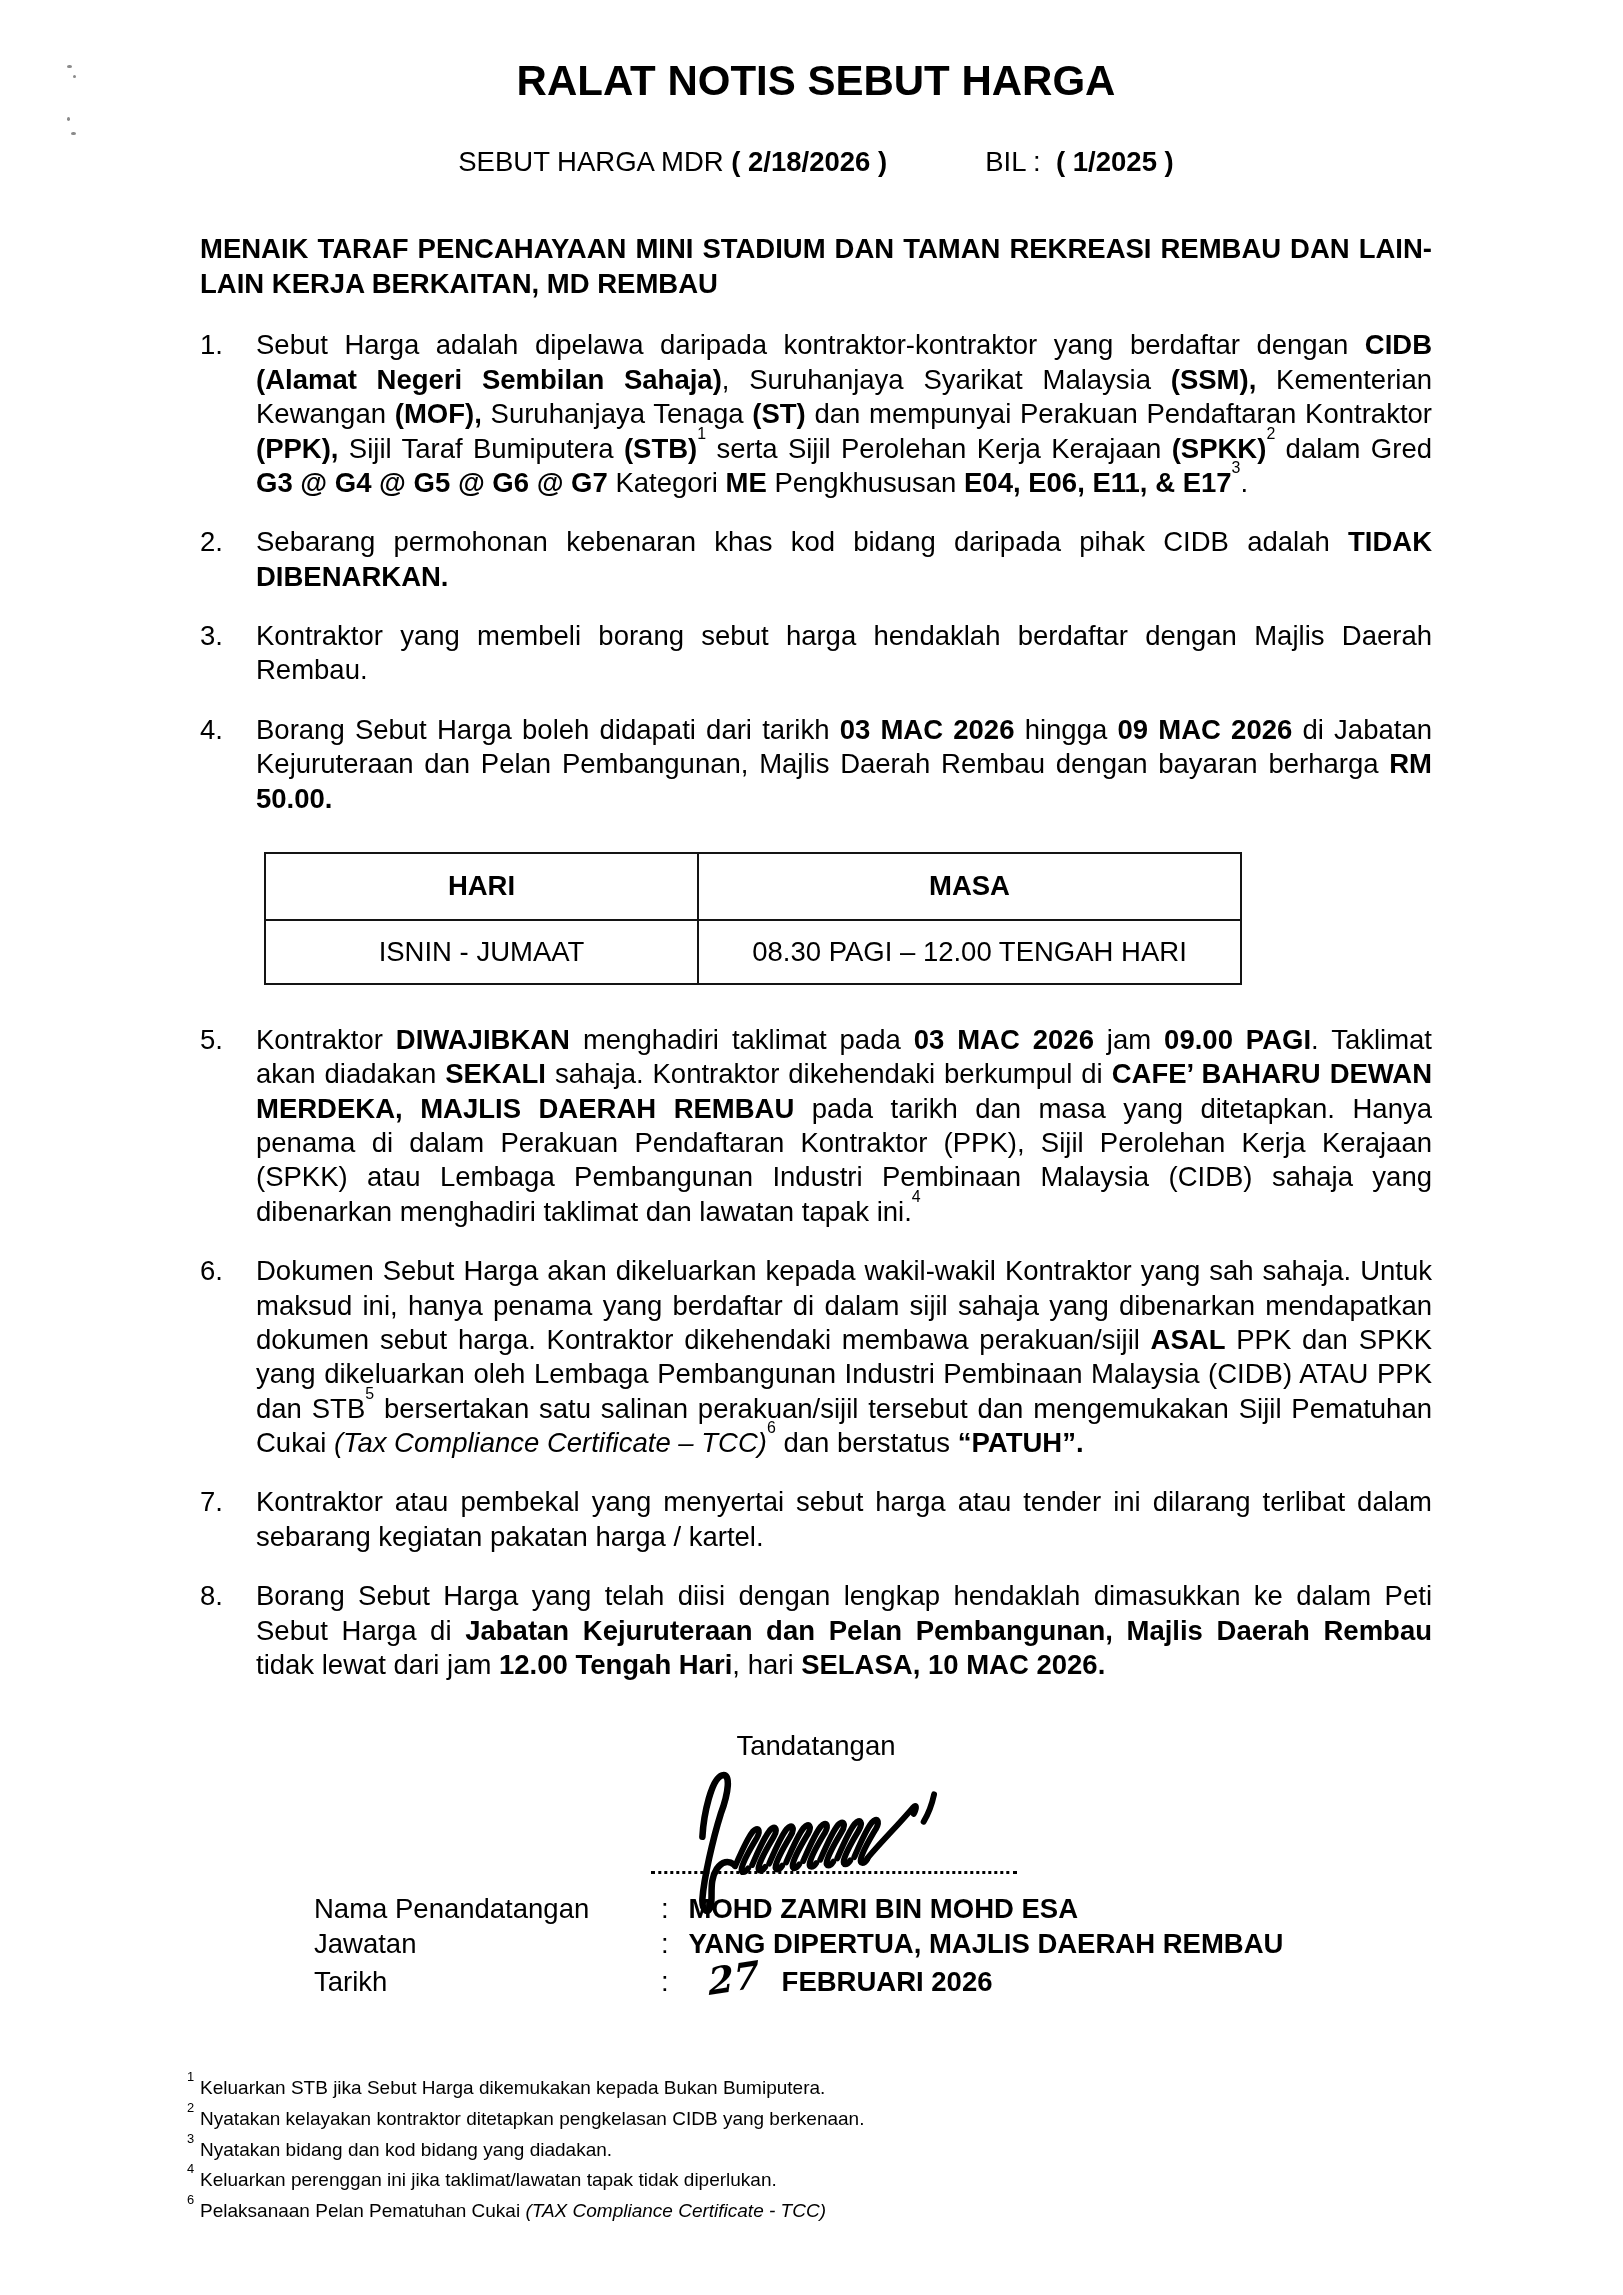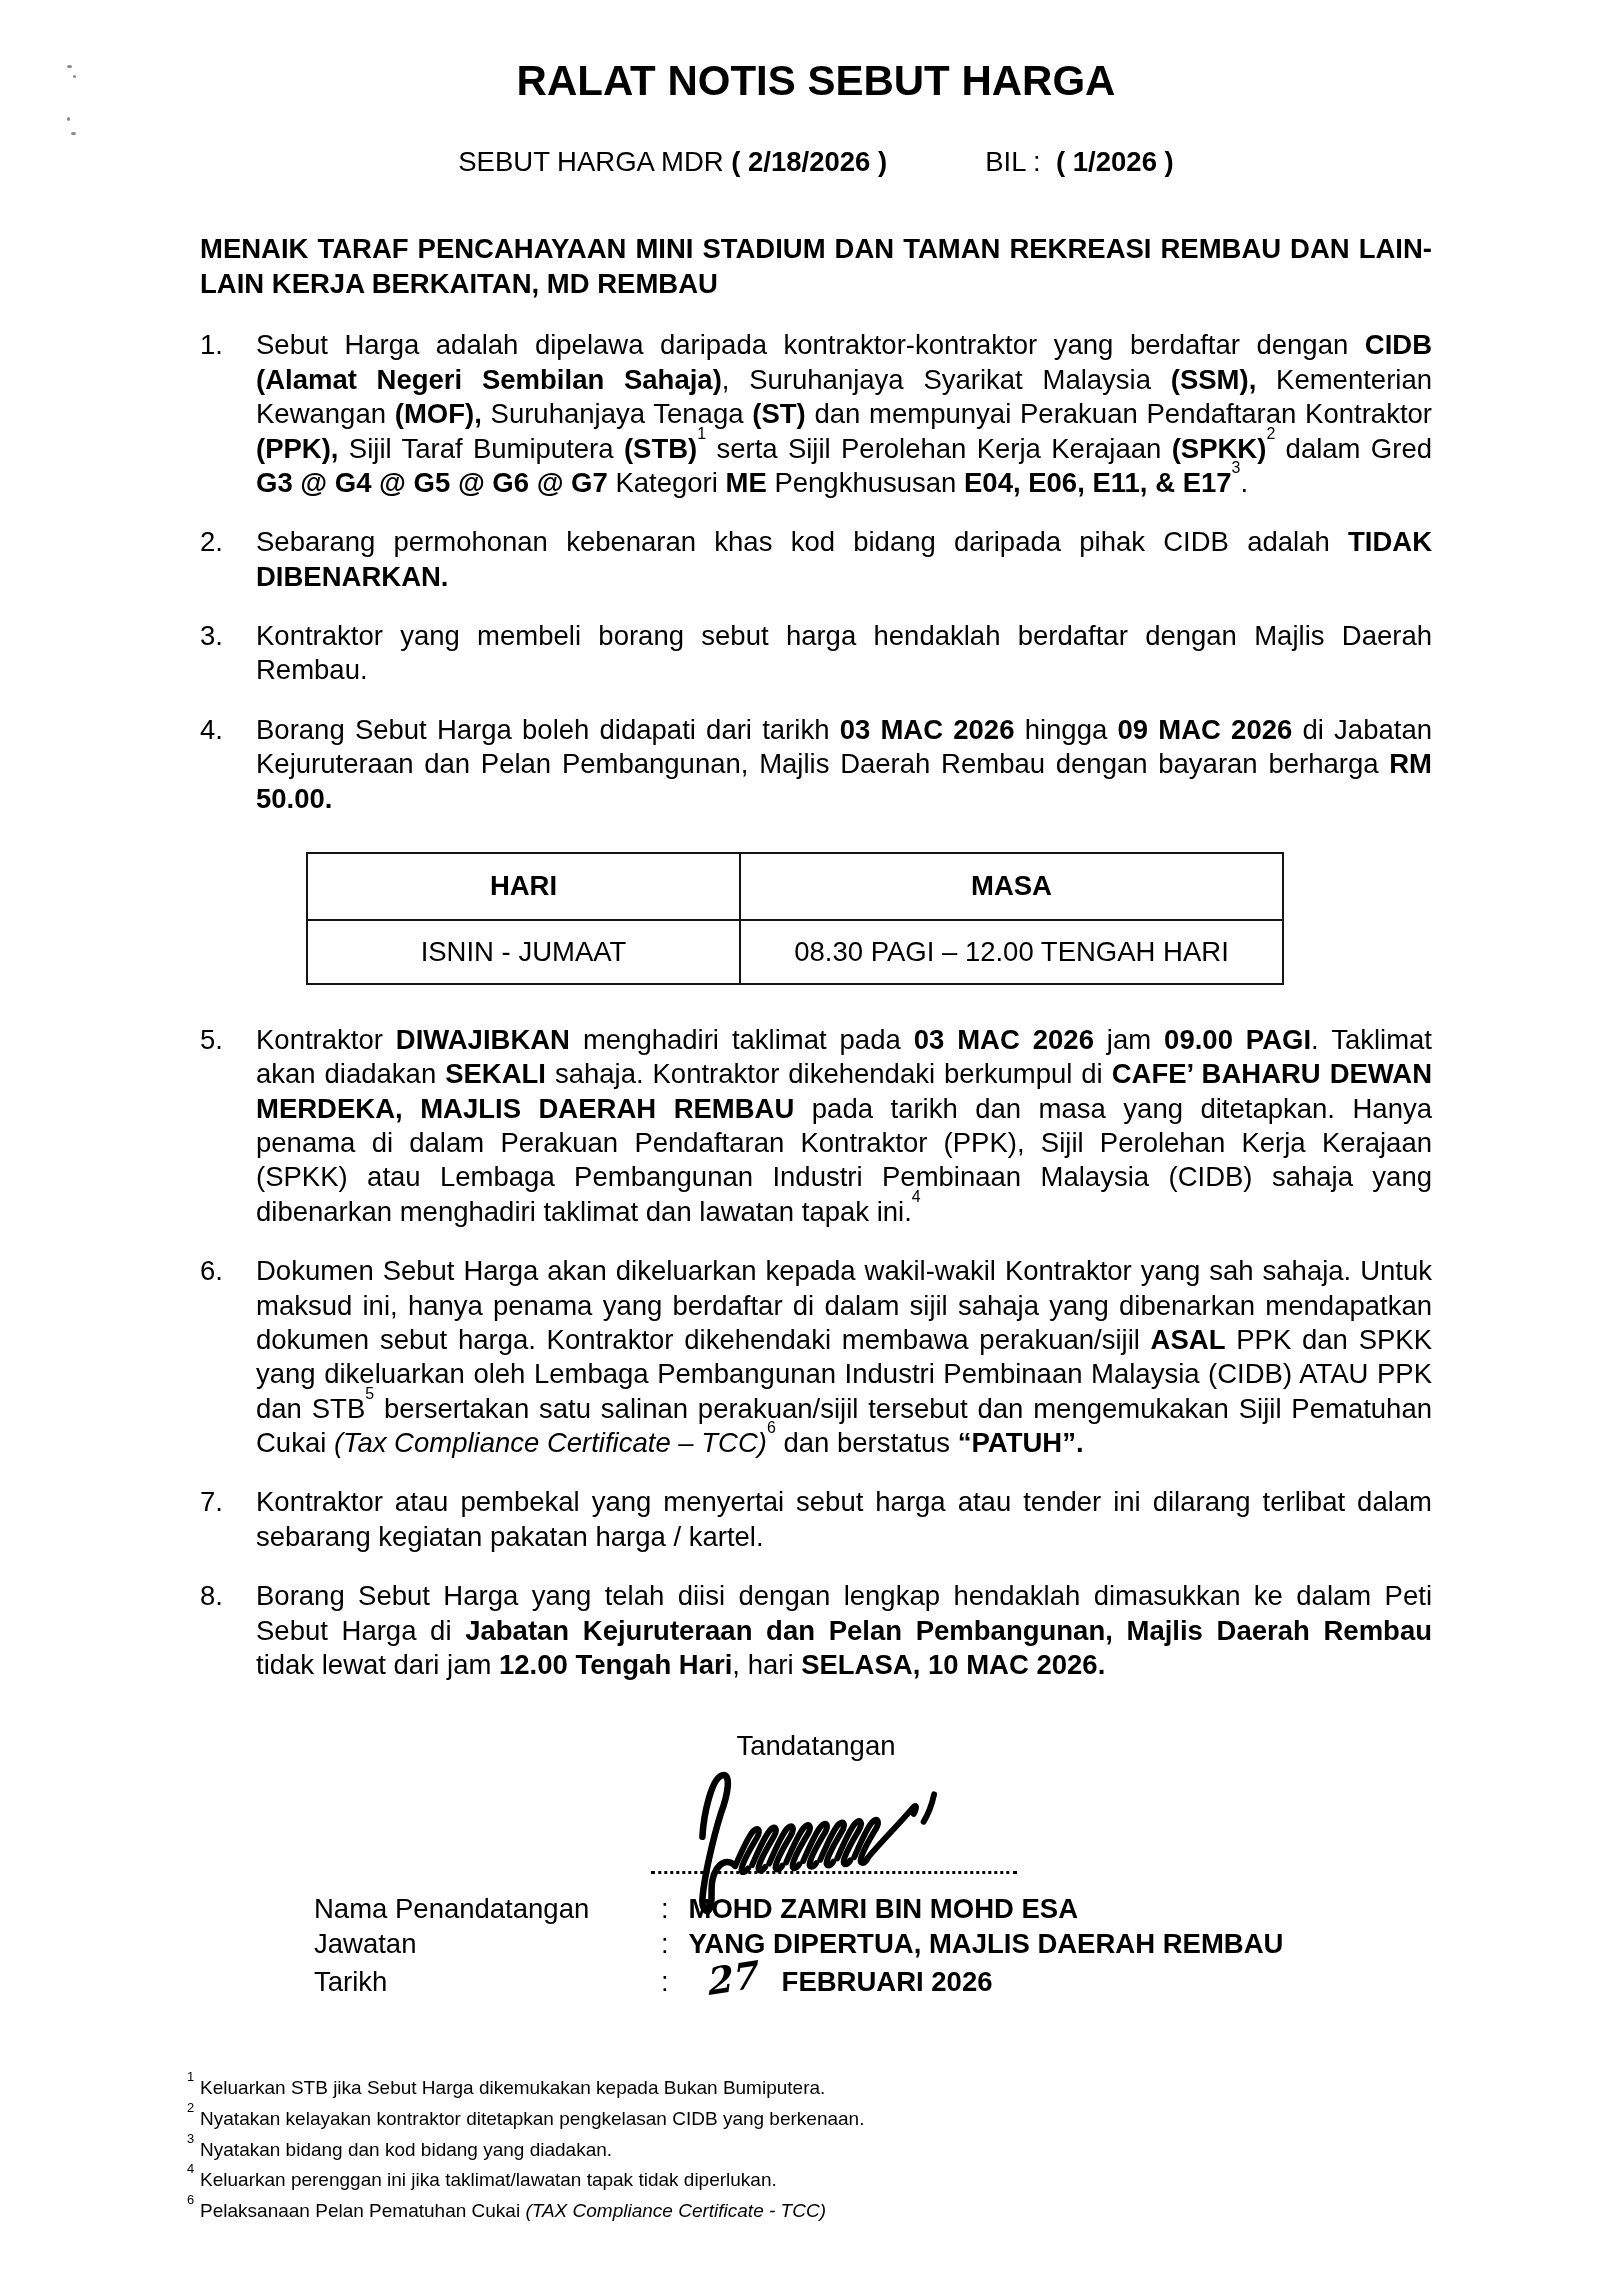--- a/index.html
+++ b/index.html
@@ -23,21 +23,21 @@
   }
   .project-heading {
     margin-top:51px; font-weight:700; text-align:justify; line-height:1.28;
   }
   .items { margin-top:27.5px; }
   .item { display:flex; margin-bottom:25px; }
   .item .num { flex:0 0 56px; }
   .item .body { flex:1; text-align:justify; }
   sup { font-size:0.58em; line-height:0; position:relative; top:-0.55em; }
   table.schedule {
-    border-collapse:collapse; margin:36px 0 38px 106px;
+    border-collapse:collapse; margin:36px 0 38px 64px;
     width:978px; table-layout:fixed;
   }
   table.schedule th, table.schedule td {
     border:2px solid #141414; text-align:center; vertical-align:middle;
     font-size:27.5px; padding:0;
   }
   table.schedule th { font-weight:700; height:65px; }
   table.schedule td { font-weight:400; height:62px; }
   col.c-day { width:433px; }
   .sig-label { text-align:center; margin-top:47px; }
@@ -70,21 +70,21 @@
 
   <div class="speck" style="left:67px; top:65px; width:4.6px; height:3.3px;"></div>
   <div class="speck" style="left:73px; top:75px; width:3.3px; height:3.3px;"></div>
   <div class="speck" style="left:67px; top:117px; width:3.3px; height:3.9px;"></div>
   <div class="speck" style="left:71px; top:132px; width:4.6px; height:3.3px;"></div>
 
   <h1 class="title">RALAT NOTIS SEBUT HARGA</h1>
 
   <div class="subtitle">
     <span><span>SEBUT HARGA MDR </span><span style="font-weight: 700;">( 2/18/2026 )</span></span>
-    <span><span>BIL :  </span><span style="font-weight: 700;">( 1/2026 )</span></span>
+    <span><span>BIL :  </span><span style="font-weight: 700;">( 1/2025 )</span></span>
   </div>
 
   <div class="project-heading">MENAIK TARAF PENCAHAYAAN MINI STADIUM DAN TAMAN REKREASI REMBAU DAN LAIN-LAIN KERJA BERKAITAN, MD REMBAU</div>
 
   <div class="items">
 
     <div class="item">
       <span class="num">1.</span>
       <span class="body"><span>Sebut Harga adalah dipelawa daripada kontraktor-kontraktor yang berdaftar dengan </span><span style="font-weight: 700;">CIDB (Alamat Negeri Sembilan Sahaja)</span><span>, Suruhanjaya Syarikat Malaysia </span><span style="font-weight: 700;">(SSM),</span><span> Kementerian Kewangan </span><span style="font-weight: 700;">(MOF),</span><span> Suruhanjaya Tenaga </span><span style="font-weight: 700;">(ST)</span><span> dan mempunyai Perakuan Pendaftaran Kontraktor </span><span style="font-weight: 700;">(PPK),</span><span> Sijil Taraf Bumiputera </span><span style="font-weight: 700;">(STB)</span><sup>1</sup><span> serta Sijil Perolehan Kerja Kerajaan </span><span style="font-weight: 700;">(SPKK)</span><sup>2</sup><span> dalam Gred </span><span style="font-weight: 700;">G3 @ G4 @ G5 @ G6 @ G7</span><span> Kategori </span><span style="font-weight: 700;">ME</span><span> Pengkhususan </span><span style="font-weight: 700;">E04, E06, E11, &amp; E17</span><sup>3</sup><span>.</span></span>
     </div>

